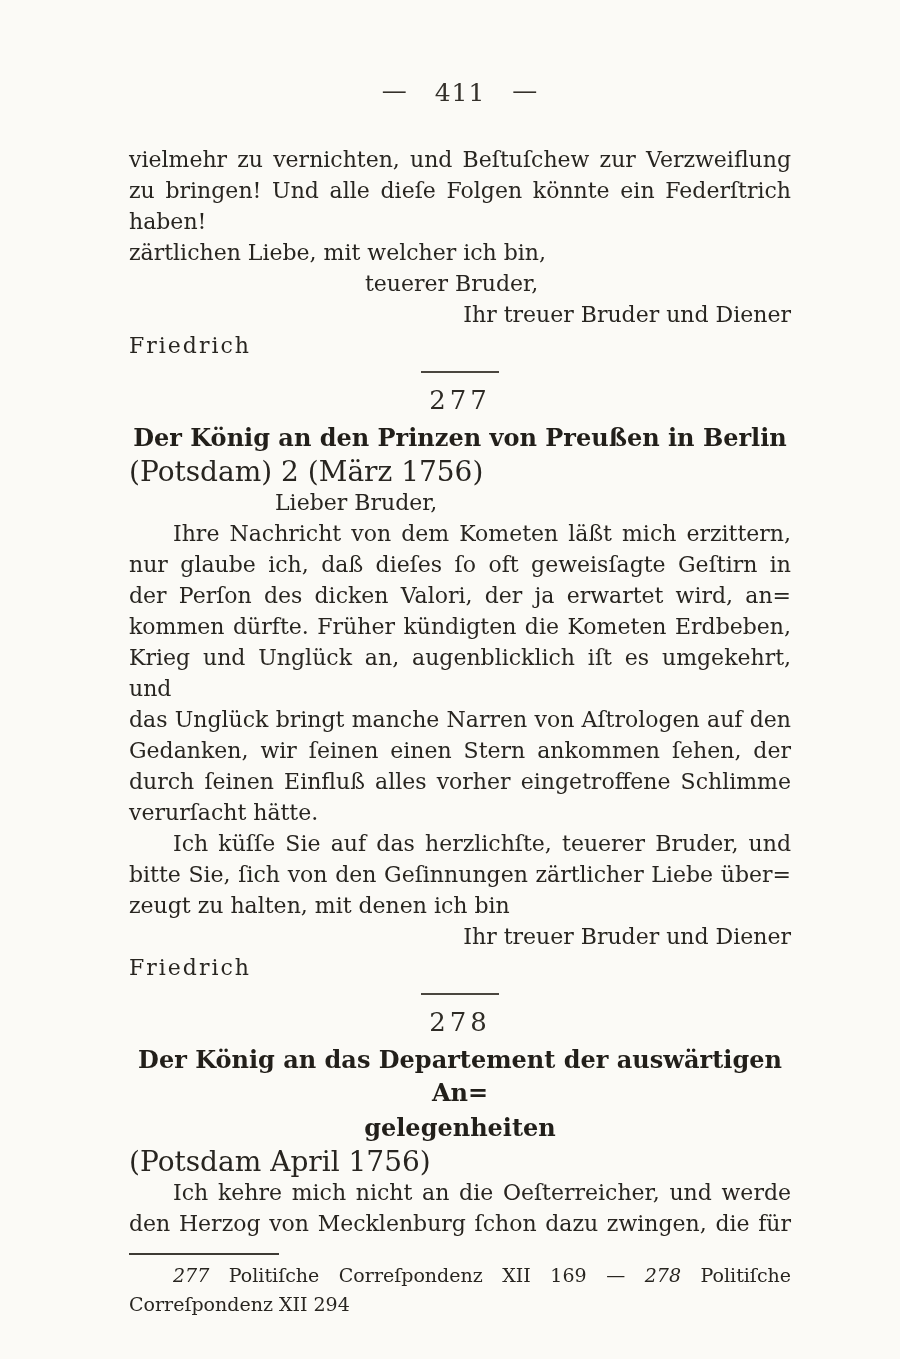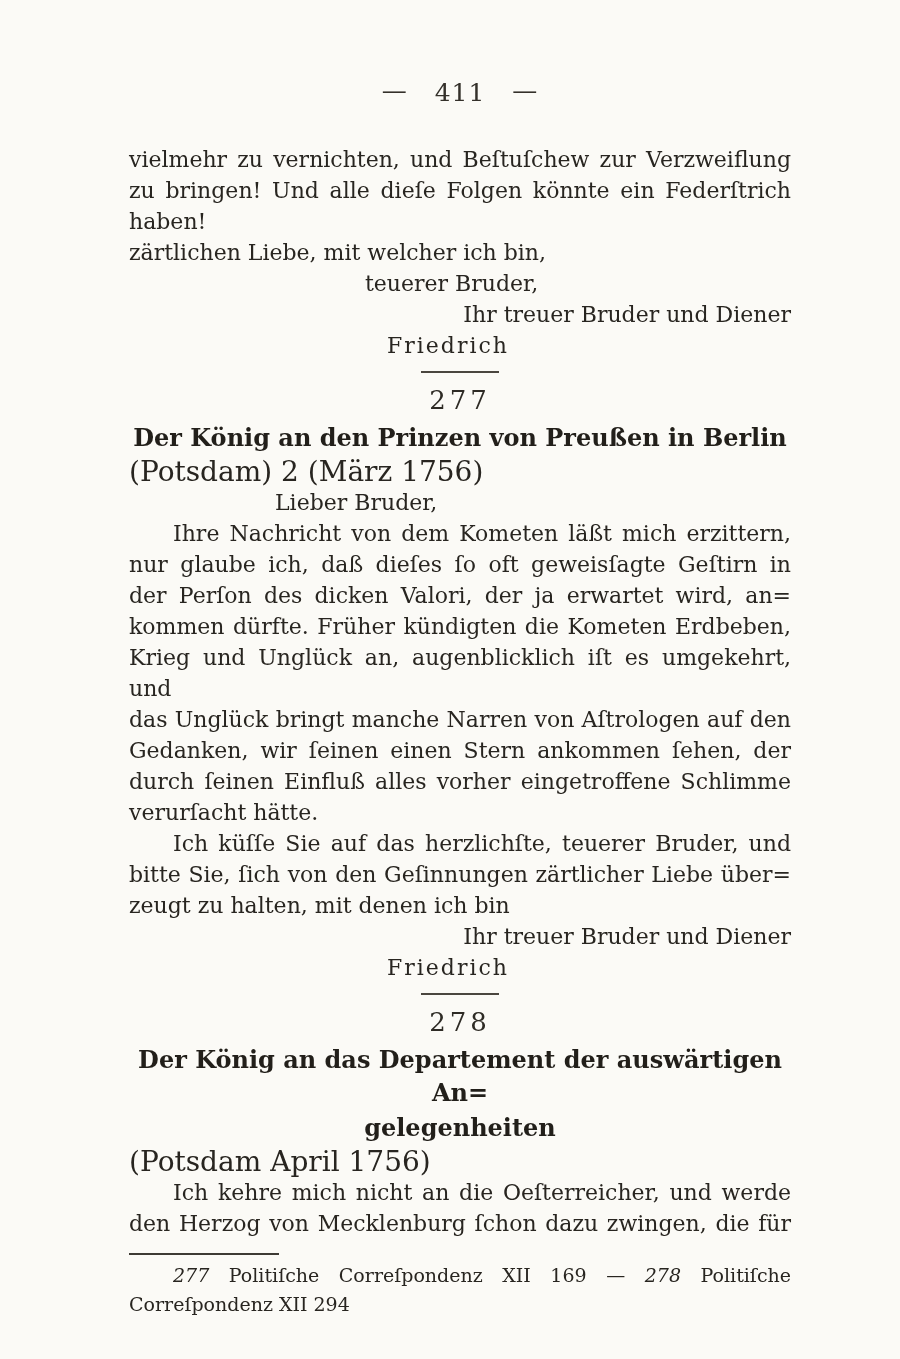--- a/index.html
+++ b/index.html
@@ -30,21 +30,21 @@
   .ln {
     font-size:22px;
     line-height:31px;
     min-height:31px;
   }
   .just { text-align:justify; text-align-last:justify; text-justify:inter-word; }
   .indent { text-indent:44px; }
   .salutation { margin-left:146px; }
   .vale1 { margin-left:236px; }
   .vale2 { margin-left:222px;text-align:right; }
-  .sig { text-align:center; padding-right:24px; letter-spacing:2px; }
+  .sig { text-align:left; padding-right:24px; letter-spacing:2px; }
   .rule {
     width:78px; height:2px;
     background:#4a463f;
     margin:10px auto 12px auto;
   }
   .secnum {
     text-align:center;
     font-size:26px;
     line-height:30px;
     letter-spacing:4px;

